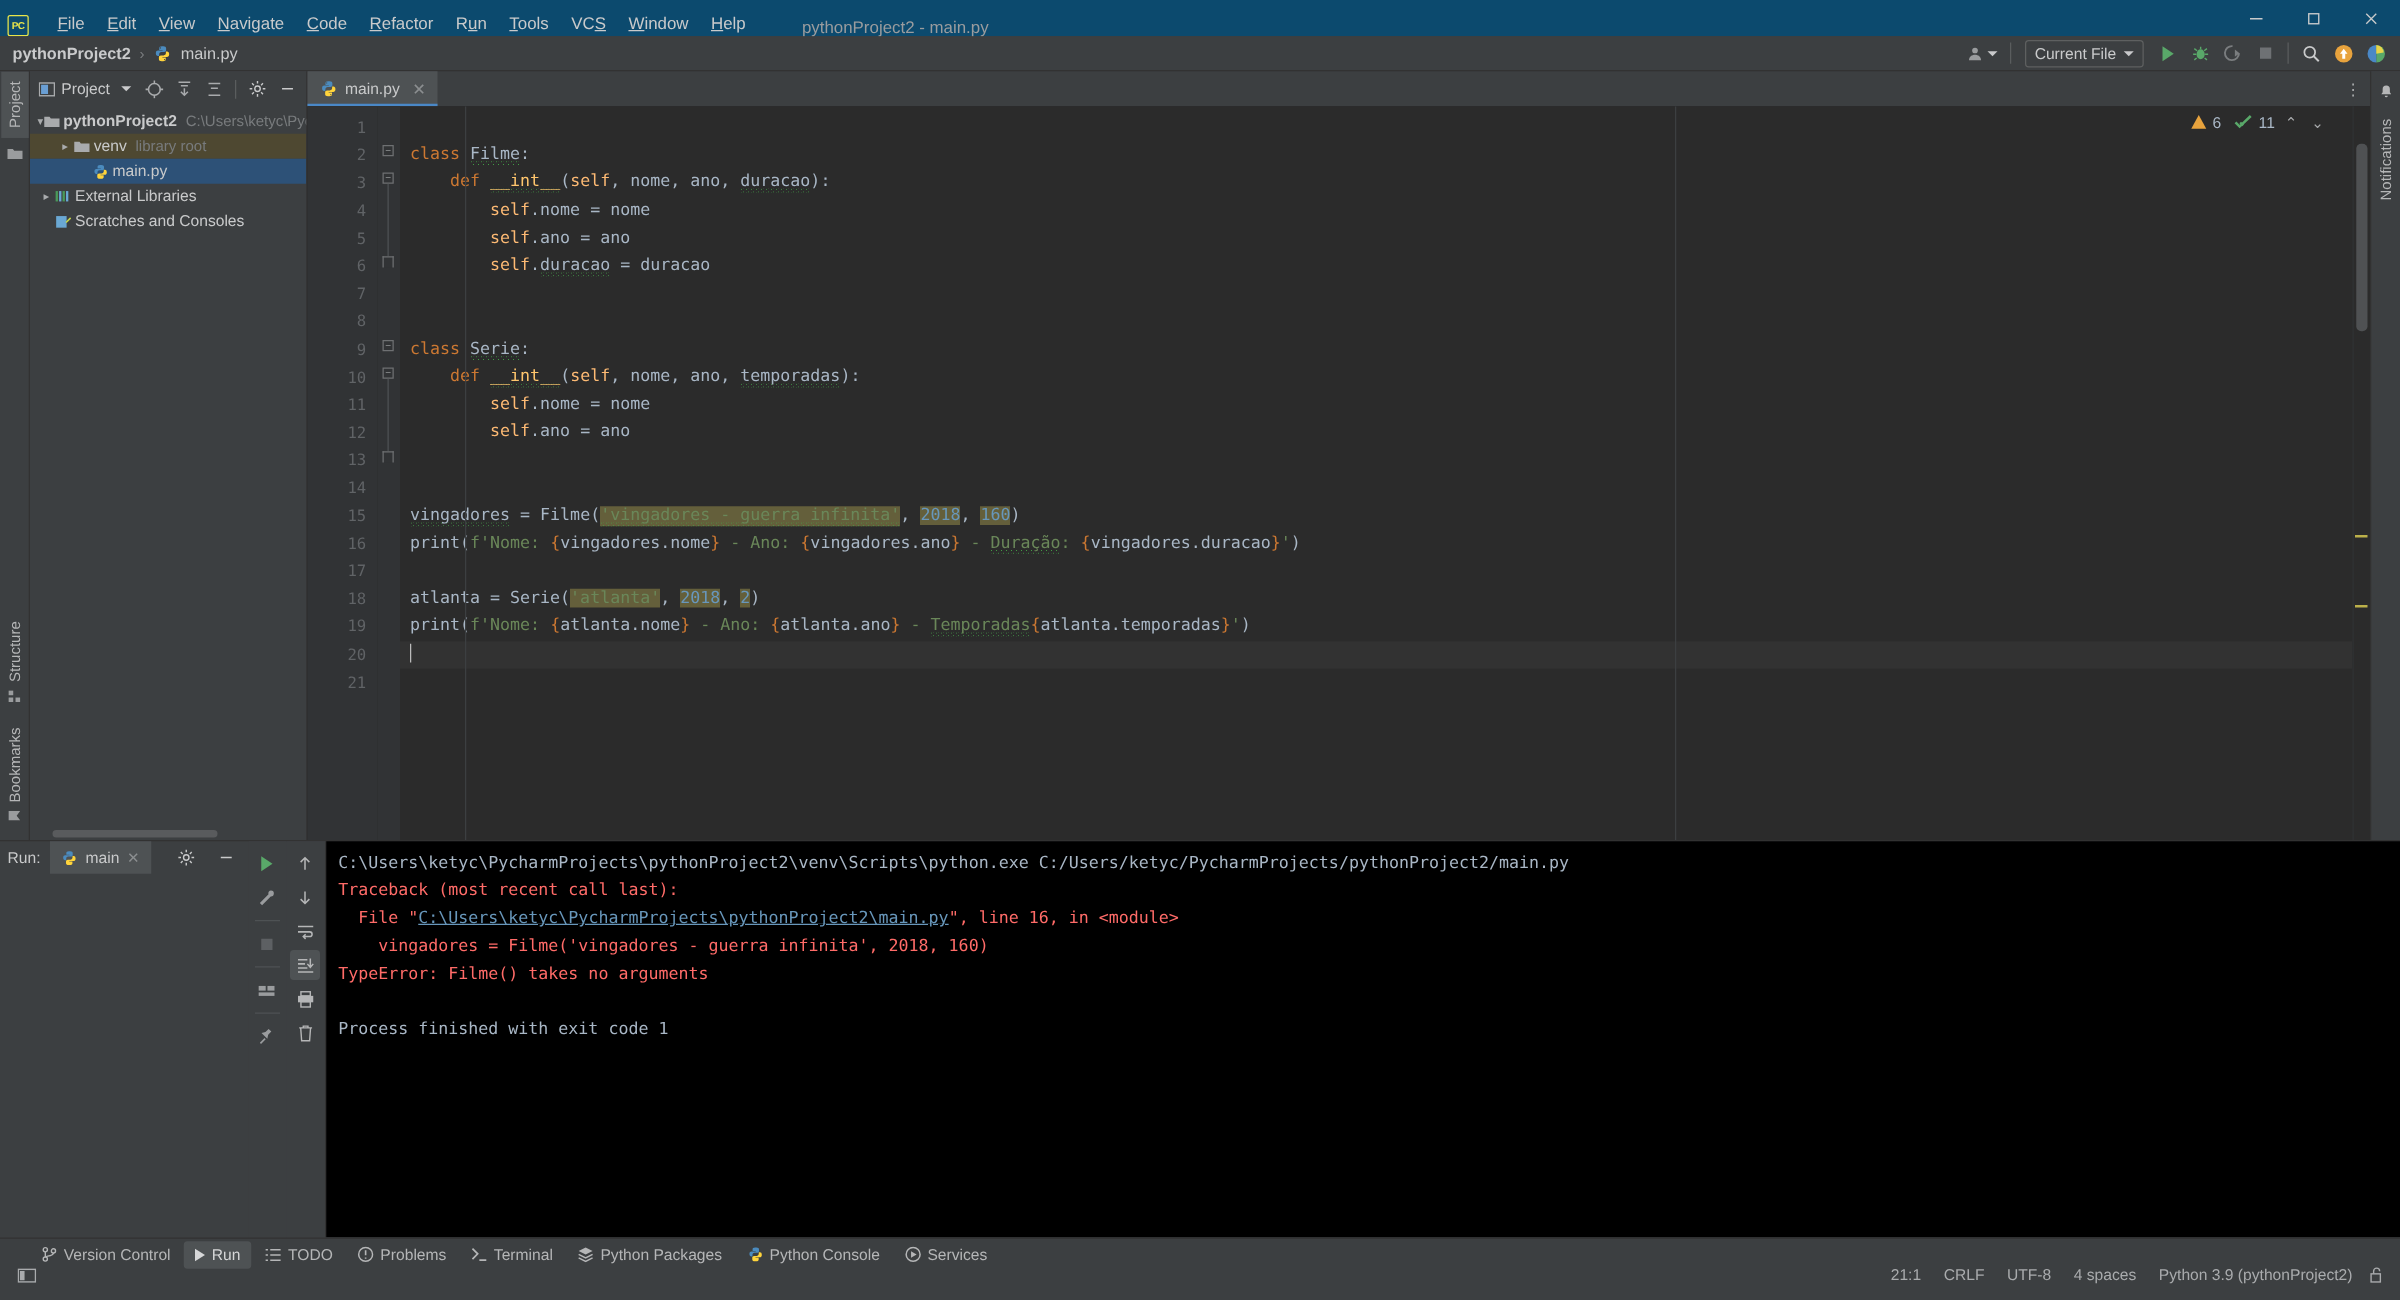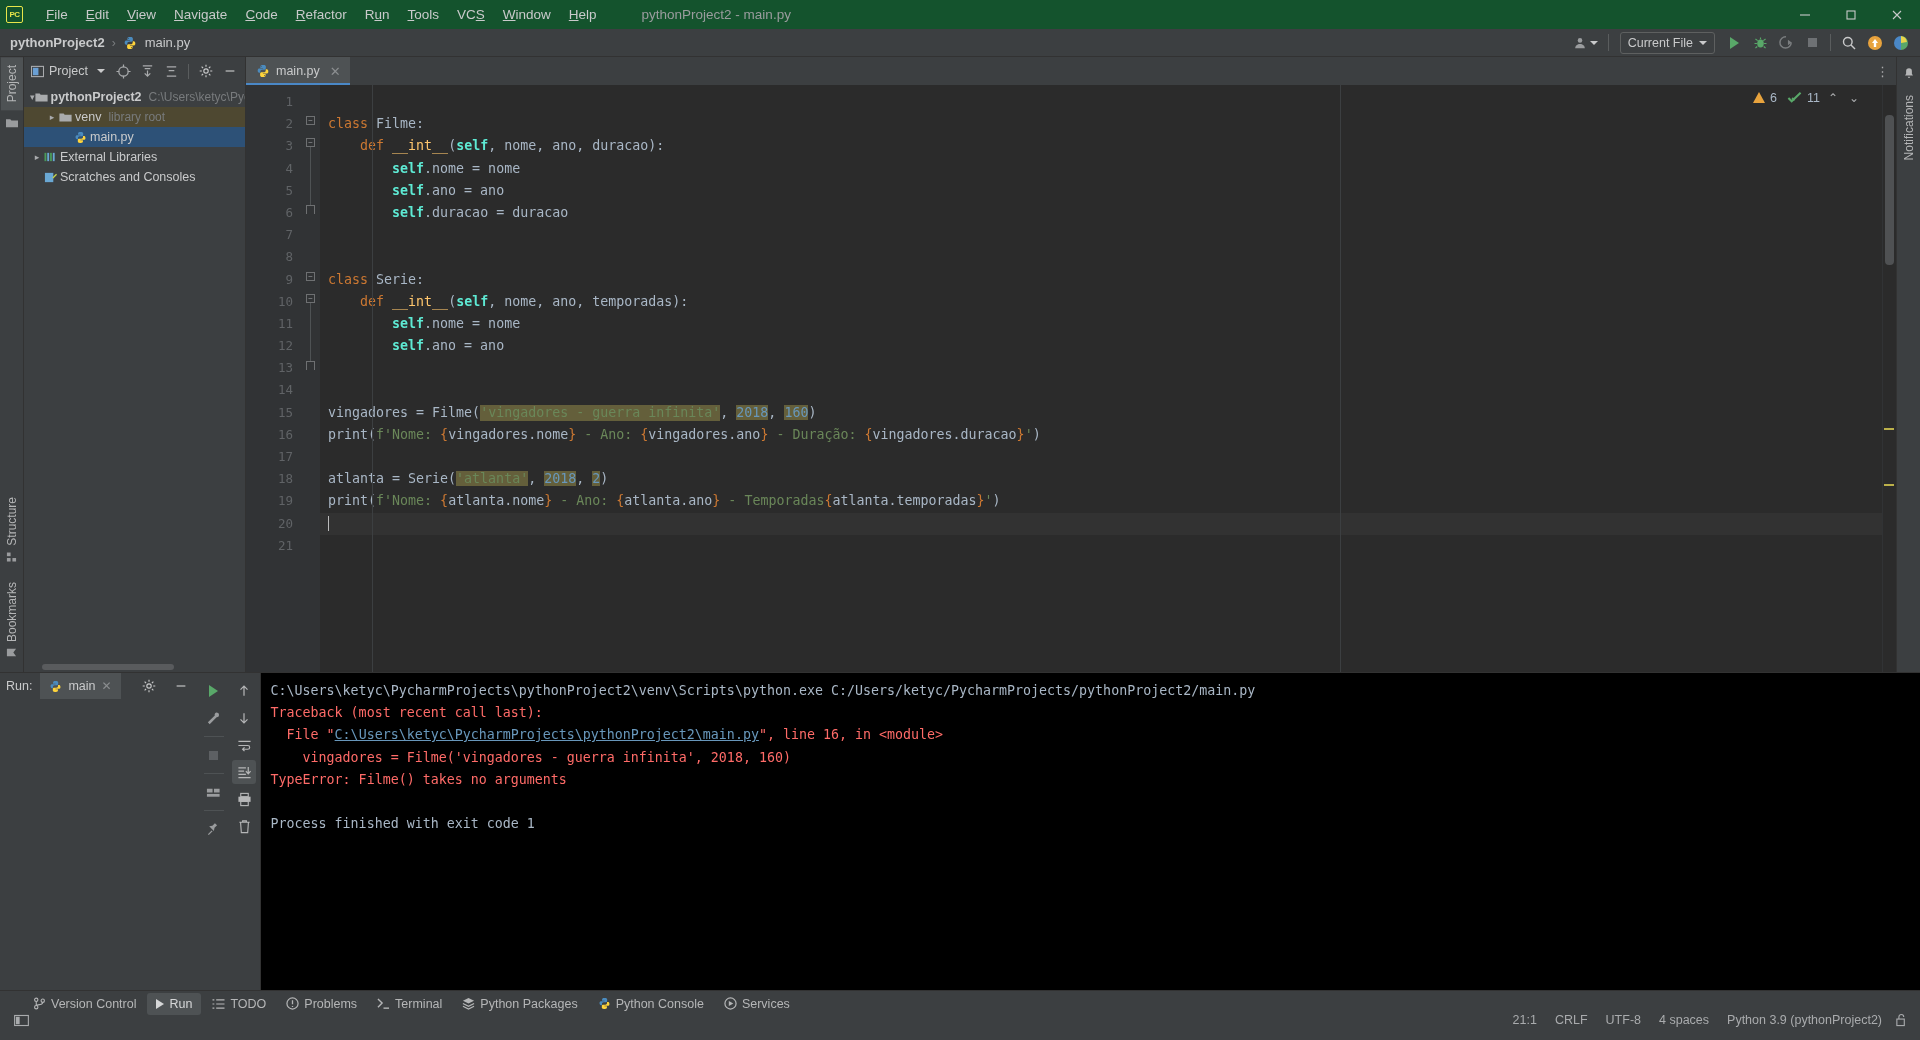--- a/index.html
+++ b/index.html
@@ -7,21 +7,21 @@
     width: 1920px; height: 1040px;
     background: #3c3f41;
     font-family: "Liberation Sans", sans-serif;
     font-size: 13px;
     color: #bbbbbb;
     overflow: hidden;
   }
   .app { width: 1920px; height: 1040px; display: flex; flex-direction: column; background: #3c3f41; }
 
   
-  .menubar { height: 29px; background: #14532d; display: flex; align-items: center; padding-left: 6px; flex: 0 0 29px; }
+  .menubar { height: 29px; background: #0c4a6e; display: flex; align-items: flex-end; padding-left: 6px; flex: 0 0 29px; }
   .pc-logo {
     width: 17px; height: 17px; border: 1.6px solid #e8e54a; border-radius: 2px;
     color: #e8e54a; font-size: 8px; font-weight: bold; display: flex; align-items: center;
     justify-content: center; letter-spacing: -0.5px; margin-right: 14px;
   }
   .menu-item { padding: 3px 9px; color: #c9cacb; font-size: 13.5px; white-space: nowrap; }
   .menu-item u { text-decoration: underline; }
   .win-title { margin-left: 36px; color: #9a9c9e; font-size: 13.5px; }
   .menubar-spacer { flex: 1; }
   .win-ctrl { width: 46px; height: 29px; display: flex; align-items: center; justify-content: center; color: #c9cacb; }
@@ -86,21 +86,21 @@
   .code-area { flex: 1; position: relative; padding-top: 6px; overflow: hidden; }
   .cline {
     height: 22.2px; line-height: 22.2px; font-family: "DejaVu Sans Mono", monospace;
     font-size: 13.3px; color: #a9b7c6; white-space: pre; padding-left: 8px;
   }
   .cline.current { background: #323232; }
   
   .kw { color: #cc7832; }
   .fn { color: #ffc66d; }
   .cls { color: #a9b7c6; text-align: right; }
-  .self { color: #5eead4; font-weight: bold; }
+  .self { color: #fdba74; }
   .str { color: #6a8759; }
   .num { color: #6897bb; }
   .punc { color: #a9b7c6; }
   .fstr-brace { color: #cc7832; }
   .hl { background: #645f3b; }
   .sq { background-image: linear-gradient(45deg, transparent 45%, #43a047 45%, #43a047 55%, transparent 55%); background-size: 4px 3px; background-repeat: repeat-x; background-position: 0 100%; padding-bottom: 1px; }
   .caret { display: inline-block; width: 1px; height: 15px; background: #bbb; vertical-align: -3px; }
   .ruler { position: absolute; top: 0; bottom: 0; width: 1px; background: #3c3f41; }
   .fold-mark { position: absolute; width: 9px; height: 9px; border: 1px solid #6e7072; color: #9a9c9e; font-size: 8px; line-height: 7px; text-align: center; background: #313335; left: 4px; }
   .fold-line { position: absolute; left: 8px; width: 1px; background: #4e5254; }

